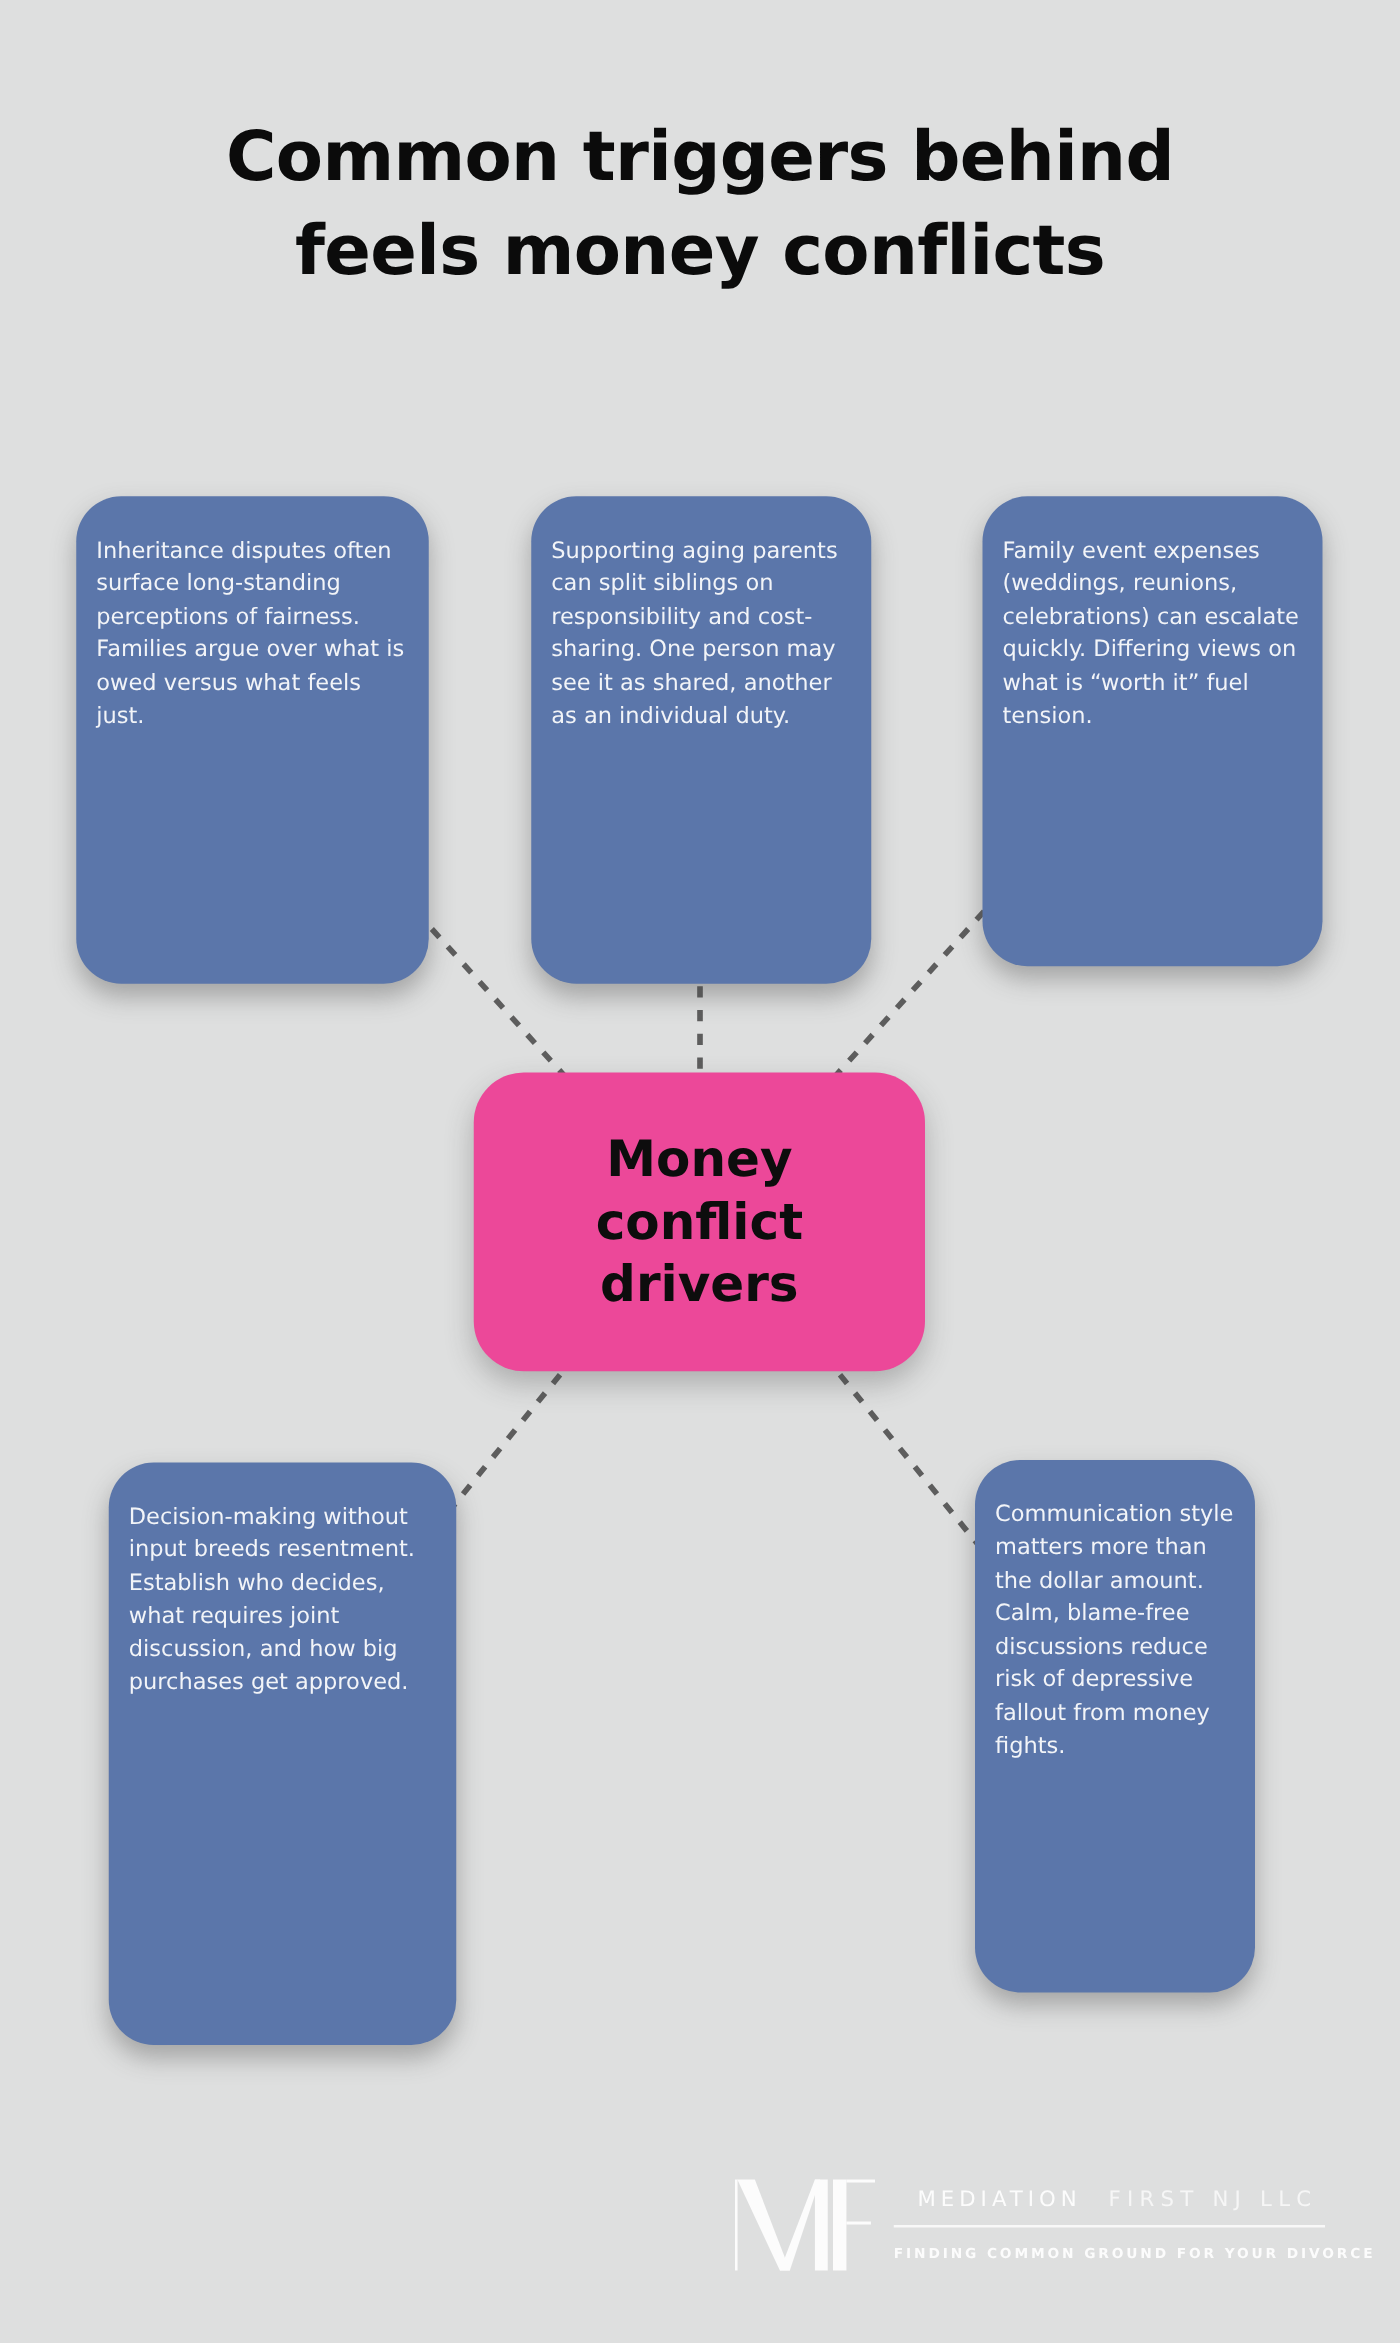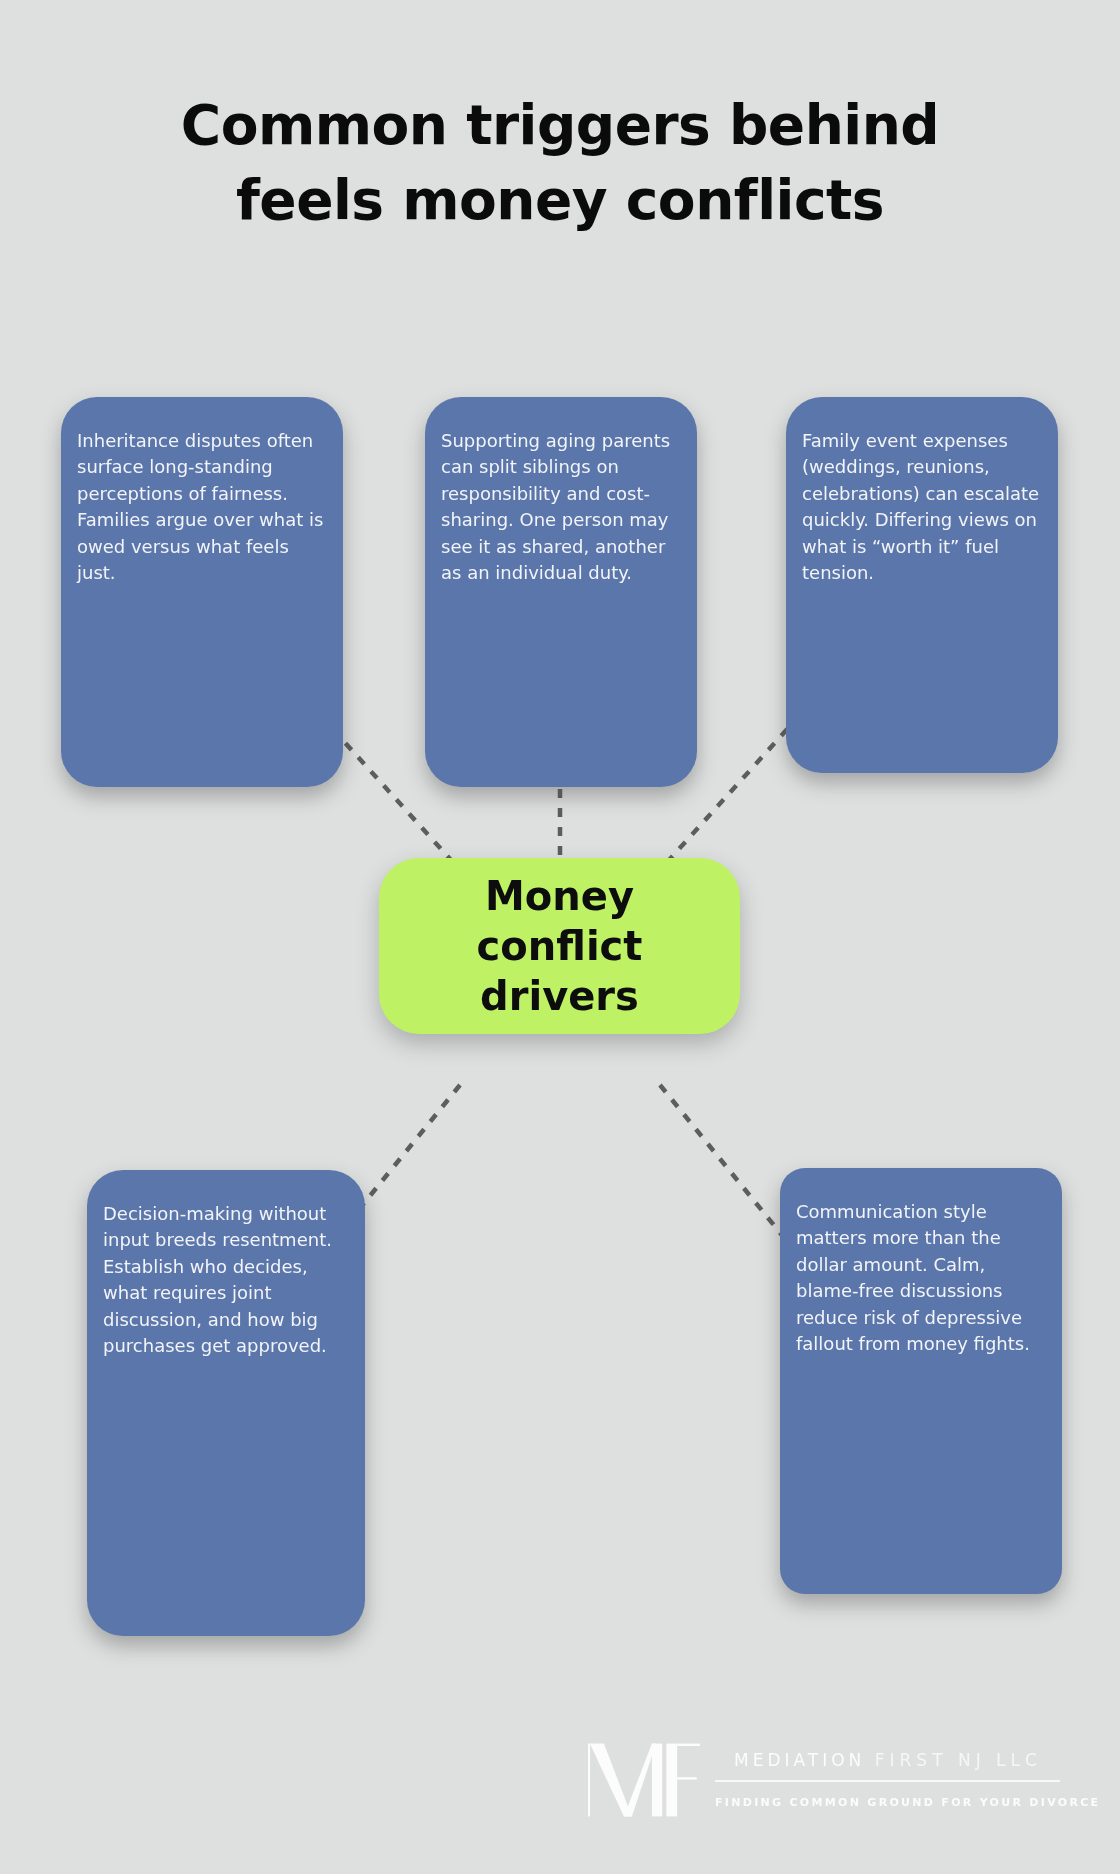--- a/index.html
+++ b/index.html
@@ -48,29 +48,29 @@
     color: #f2f4f8;
     font-size: 18px;
     line-height: 1.47;
     padding: 31px 16px;
     box-sizing: border-box;
   }
   .card-1 { left: 61px;  top: 397px;  width: 282px; height: 390px; }
   .card-2 { left: 425px; top: 397px;  width: 272px; height: 390px; }
   .card-3 { left: 786px; top: 397px;  width: 272px; height: 376px; }
   .card-4 { left: 62px;  top: 1170px; width: 278px; height: 466px; margin-left: 25px; }
-  .card-5 { left: 780px; top: 1168px; width: 282px; height: 426px; border-radius: 25px; }
+  .card-5 { left: 780px; top: 1168px; width: 224px; height: 426px; }
   
   .center-node {
     position: absolute;
     left: 379px;
     top: 858px;
     width: 361px;
-    height: 176px;
-    background: #bef264;
+    height: 239px;
+    background: #ec4899;
     border-radius: 40px;
     box-shadow: 0 10px 22px rgba(70,70,70,0.32);
     display: flex;
     align-items: center;
     justify-content: center;
     text-align: center;
     box-sizing: border-box;
     padding: 14px 26px;
   }
   .center-node .label {
@@ -90,21 +90,21 @@
     color: #fcfcfc;
   }
   .logo-text { width: 352px; }
   .brand-line {
     font-size: 17px;
     letter-spacing: 4px;
     white-space: nowrap;
     margin-top: 8px;
   }
   .brand-bold   { font-weight: normal; margin-left: 19px; }
-  .brand-light  { font-weight: normal; opacity: 0.8; letter-spacing: 5px; }
+  .brand-light  { font-weight: normal; opacity: 0.8; letter-spacing: 5px; margin-left: 12px; }
   .brand-rule {
     height: 2px;
     background: #fbfbfb;
     opacity: 0.9;
     margin-top: 10px;
     width: 345px;
   }
   .tagline {
     font-size: 11px;
     font-weight: bold;

